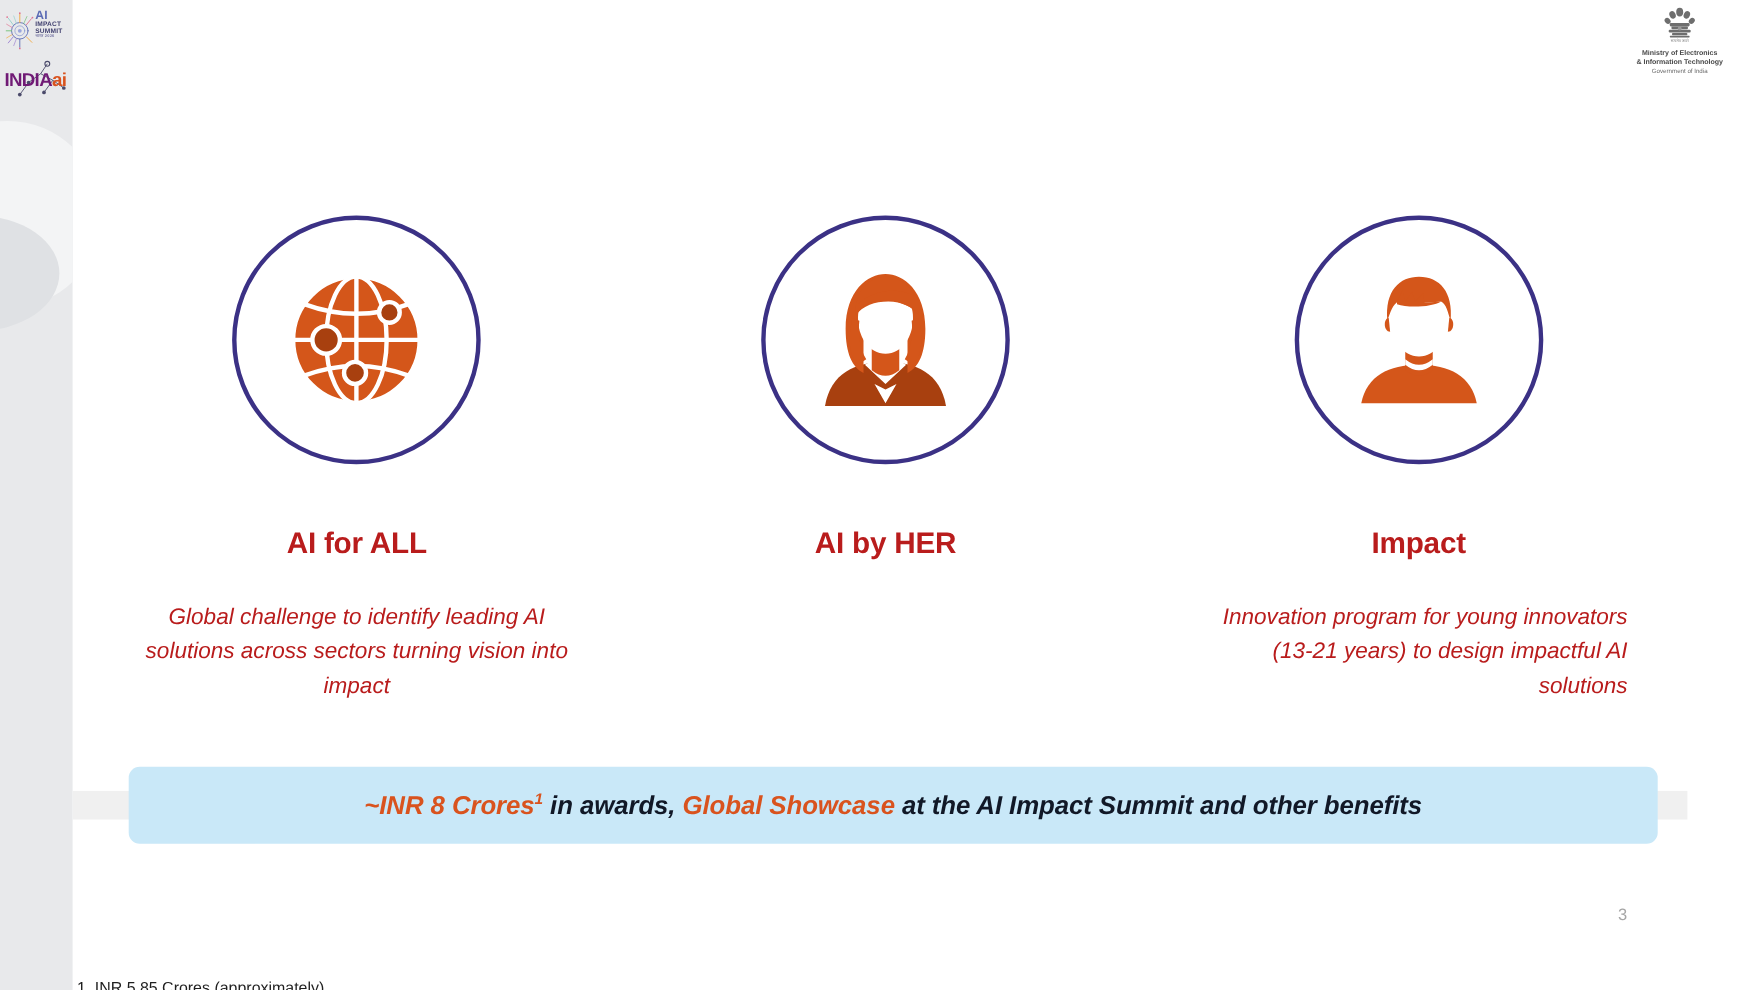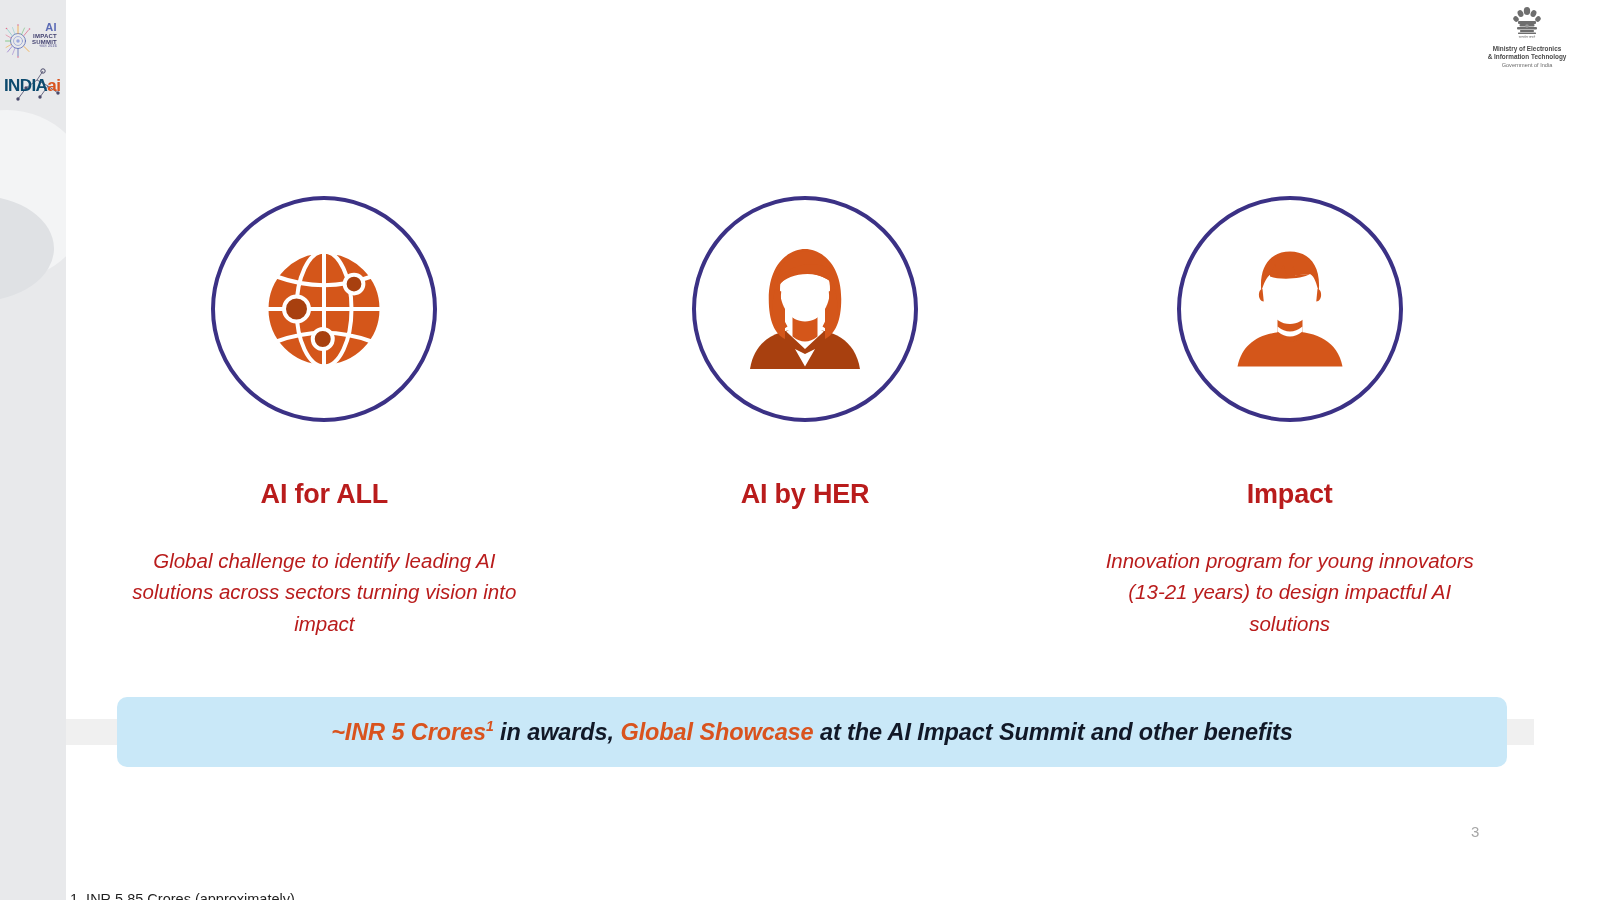--- a/index.html
+++ b/index.html
@@ -38,22 +38,22 @@
   }
   .gray-bar {
     position: absolute;
     left: 66px; top: 719px;
     width: 1468px; height: 26px;
     background: #f0f0f0;
   }
 
   
   .logo-block {
-    position: absolute; left: 4px; top: 16px;
-    width: 62px; height: 92px; text-align: right;
+    position: absolute; left: 4px; top: 3px;
+    width: 62px; height: 92px;
   }
   .summit-logo {
     position: absolute; left: 0; top: 0;
     width: 62px; height: 48px;
   }
   .summit-logo .burst { position: absolute; left: 1px; top: 4px; width: 26px; height: 40px; }
   .summit-logo .txt {
     position: absolute; left: 28px; top: 6px;
     line-height: 1.02;
   }
@@ -67,21 +67,21 @@
     font-size: 3.6px; font-weight: 700; color: #7a7aa6; letter-spacing: .2px;
   }
   .indiaai-logo {
     position: absolute; left: 0px; top: 50px;
     width: 62px; height: 40px;
   }
   .indiaai-logo .wordmark {
     position: absolute; left: 0; top: 10px;
     font-size: 17px; font-weight: 800; letter-spacing: -0.6px;
   }
-  .indiaai-logo .wordmark .india { color: #0c4a6e; }
+  .indiaai-logo .wordmark .india { color: #701a75; }
   .indiaai-logo .wordmark .ai { color: #d9531e; }
   .indiaai-logo svg { position: absolute; left: 0; top: 0; }
 
   
   .ministry {
     position: absolute; right: 12px; top: 4px;
     width: 122px; text-align: center;
     color: #5c5c5c;
   }
   .ministry .emblem { display: block; margin: 0 auto 1px; }
@@ -124,21 +124,21 @@
     font-size: 27px; font-weight: 700; color: #b91c1c;
     letter-spacing: -0.2px;
   }
   .col-desc {
     margin-top: 35px;
     font-size: 20.5px; font-style: italic; color: #b91c1c;
     line-height: 1.53; text-align: center;
     width: 420px;
   }
   .col.c2 .col-desc { width: 420px; }
-  .col.c3 .col-desc { width: 380px; }
+  .col.c3 .col-desc { width: 380px; text-align: right; }
   .col.c1 .col-desc { width: 410px; }
 
   
   .banner {
     position: absolute; left: 117px; top: 697px;
     width: 1390px; height: 70px;
     background: #c9e8f8;
     border-radius: 10px;
     display: flex; align-items: center; justify-content: center;
   }
@@ -318,19 +318,19 @@
           <path d="M38 44 C34 44 34 54 39 54 Z" fill="#d4561a"></path>
           <path d="M82 44 C86 44 86 54 81 54 Z" fill="#d4561a"></path>
         </svg>
       </div>
       <div class="col-heading">Impact</div>
       <div class="col-desc">Innovation program for young innovators (13-21 years) to design impactful AI solutions</div>
     </div>
   </div>
 
   <div class="banner">
-    <div class="banner-text"><span class="orange">~INR 5 Crores</span><sup class="orange">1</sup><span> in awards, </span><span class="orange">Global Showcase</span><span> at the AI Impact Summit and other benefits</span></div>
+    <div class="banner-text"><span class="orange">~INR 8 Crores</span><sup class="orange">1</sup><span> in awards, </span><span class="orange">Global Showcase</span><span> at the AI Impact Summit and other benefits</span></div>
   </div>
 
   <div class="footnote">1. INR 5.85 Crores (approximately)</div>
   <div class="page-number">3</div>
 
 </div>
 
 </body></html>

